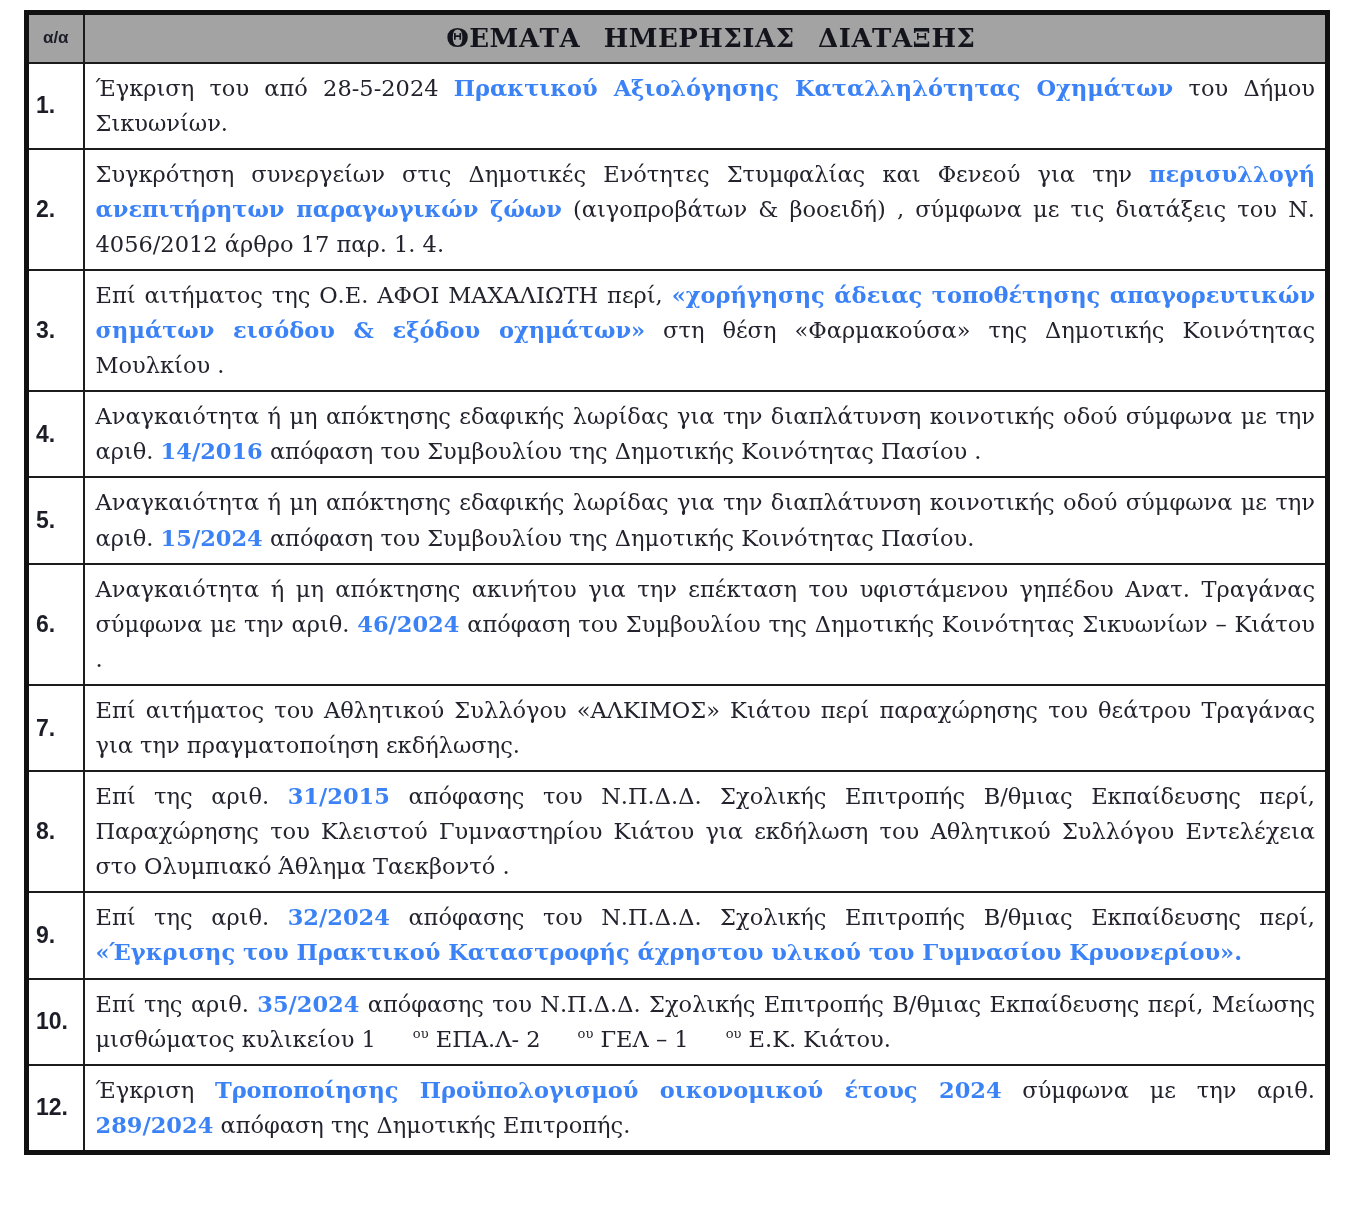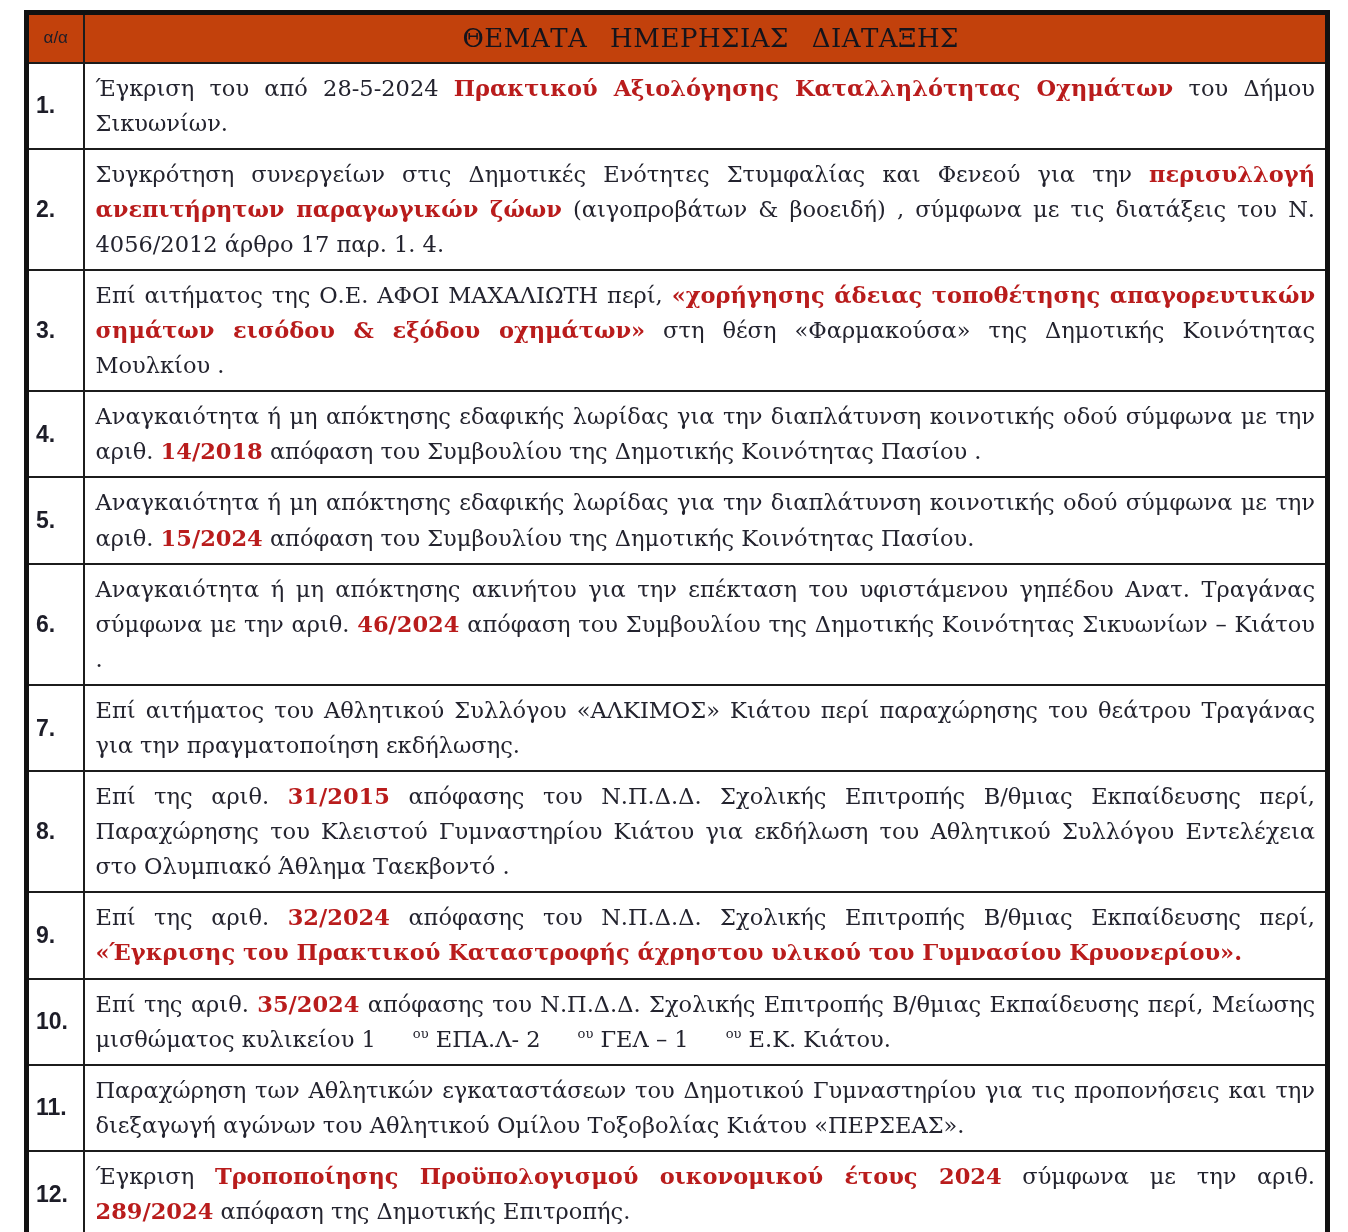--- a/index.html
+++ b/index.html
@@ -23,23 +23,23 @@
   table.agenda td, table.agenda th {
     border: 2px solid #1c1c1c;
     vertical-align: middle;
     box-sizing: border-box;
   }
   tbody td { border-top-width: 3px; border-bottom-width: 3px; }
   th.num-head, td.num-cell {
     width: 57px;
   }
   thead th {
-    background: #c2410c;
+    background: #a3a3a3;
     height: 50px;
-    font-weight: 400;
+    font-weight: 700;
   }
   th.num-head {
     font-family: "Liberation Sans", sans-serif;
     font-size: 17px;
     text-align: center;
     color: #1d1d28;
   }
   th.title-head {
     font-size: 26px;
     text-align: center;
@@ -61,21 +61,21 @@
   }
   td.topic-cell p {
     margin: 0;
     font-size: 22.5px;
     line-height: 1.56;
     text-align: justify;
     color: #23232e;
   }
   td.topic-cell .b {
     font-weight: 700;
-    color: #b91c1c;
+    color: #3b82f6;
   }
   td.topic-cell sup {
     font-size: 0.58em;
     line-height: 0;
     margin-left: 37px;
   }
 </style>
 </head>
 <body>
 
@@ -104,21 +104,21 @@
   <tr>
     <td class="num-cell">3.</td>
     <td class="topic-cell">
       <p><span>Επί αιτήματος της Ο.Ε. ΑΦΟΙ ΜΑΧΑΛΙΩΤΗ περί,  </span><span class="b">«χορήγησης άδειας τοποθέτησης απαγορευτικών σημάτων εισόδου &amp; εξόδου οχημάτων»</span><span> στη θέση «Φαρμακούσα» της Δημοτικής Κοινότητας Μουλκίου .</span></p>
     </td>
   </tr>
 
   <tr>
     <td class="num-cell">4.</td>
     <td class="topic-cell">
-      <p><span>Αναγκαιότητα ή μη απόκτησης εδαφικής λωρίδας για την διαπλάτυνση κοινοτικής οδού  σύμφωνα με την αριθ. </span><span class="b">14/2018</span><span> απόφαση του Συμβουλίου της Δημοτικής Κοινότητας Πασίου .</span></p>
+      <p><span>Αναγκαιότητα ή μη απόκτησης εδαφικής λωρίδας για την διαπλάτυνση κοινοτικής οδού  σύμφωνα με την αριθ. </span><span class="b">14/2016</span><span> απόφαση του Συμβουλίου της Δημοτικής Κοινότητας Πασίου .</span></p>
     </td>
   </tr>
 
   <tr>
     <td class="num-cell">5.</td>
     <td class="topic-cell">
       <p><span>Αναγκαιότητα ή μη απόκτησης εδαφικής λωρίδας για την διαπλάτυνση κοινοτικής οδού  σύμφωνα με την αριθ. </span><span class="b">15/2024</span><span> απόφαση του Συμβουλίου της Δημοτικής Κοινότητας Πασίου.</span></p>
     </td>
   </tr>
 
@@ -150,26 +150,20 @@
     </td>
   </tr>
 
   <tr>
     <td class="num-cell">10.</td>
     <td class="topic-cell">
       <p><span>Επί της  αριθ. </span><span class="b">35/2024</span><span> απόφασης του Ν.Π.Δ.Δ. Σχολικής Επιτροπής Β/θμιας Εκπαίδευσης περί, Μείωσης μισθώματος κυλικείου 1</span><sup>ου</sup><span> ΕΠΑ.Λ- 2</span><sup>ου</sup><span> ΓΕΛ – 1</span><sup>ου</sup><span> Ε.Κ. Κιάτου.</span></p>
     </td>
   </tr>
 
-  <tr>
-    <td class="num-cell">11.</td>
-    <td class="topic-cell">
-      <p><span>Παραχώρηση των Αθλητικών εγκαταστάσεων του Δημοτικού Γυμναστηρίου για τις προπονήσεις και την διεξαγωγή αγώνων του Αθλητικού Ομίλου Τοξοβολίας Κιάτου «ΠΕΡΣΕΑΣ».</span></p>
-    </td>
-  </tr>
 
   <tr>
     <td class="num-cell">12.</td>
     <td class="topic-cell">
       <p><span>Έγκριση </span><span class="b">Τροποποίησης Προϋπολογισμού οικονομικού έτους 2024</span><span> σύμφωνα με την αριθ. </span><span class="b">289/2024</span><span> απόφαση της Δημοτικής Επιτροπής.</span></p>
     </td>
   </tr>
 </tbody>
 </table>
 

